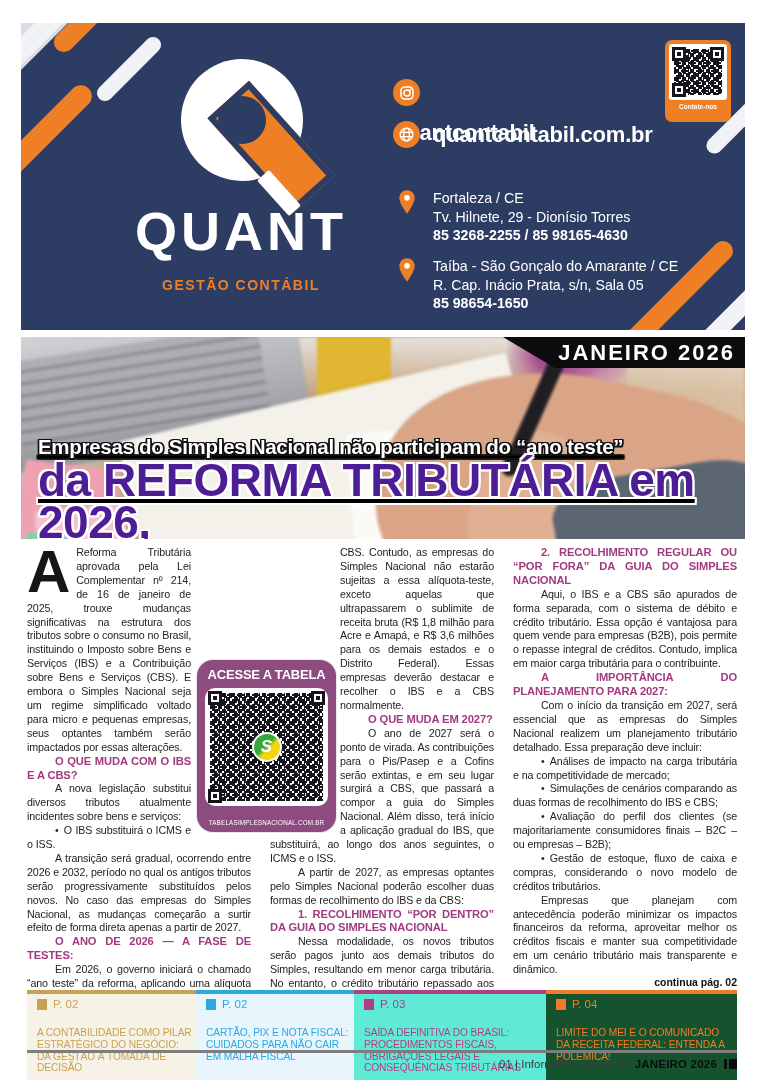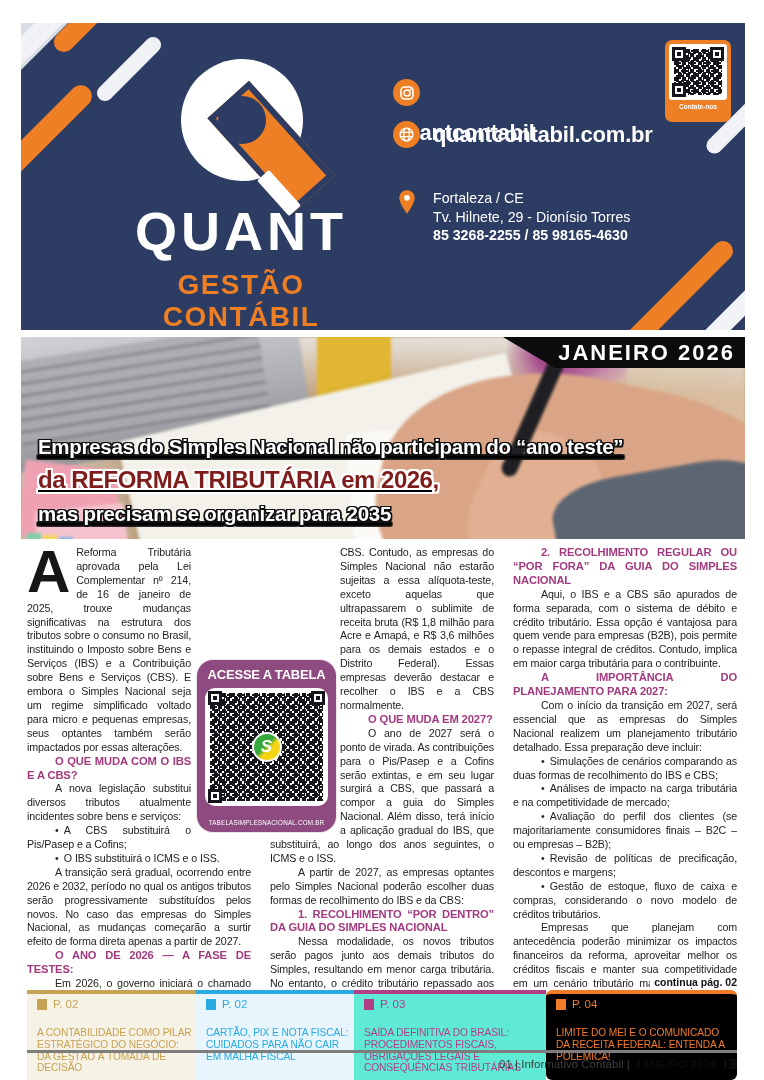--- a/index.html
+++ b/index.html
@@ -15,21 +15,21 @@
 
   .brand{position:absolute;left:84px;top:30px;width:272px;text-align:center;color:#fff;}
   .q-mark{position:relative;width:140px;height:152px;margin:0 auto;}
   .q-ring{position:absolute;left:10px;top:6px;width:122px;height:122px;border-radius:50%;background:#fff;}
   .q-hole{position:absolute;left:47px;top:43px;width:48px;height:48px;border-radius:50%;background:#2d3c62;}
   .q-slash{position:absolute;left:72px;top:30px;width:44px;height:116px;background:#ef7f25;
            border:6px solid #2d3c62;transform:rotate(-42deg);}
   .q-tail{position:absolute;left:100px;top:116px;width:16px;height:48px;background:#fff;
           transform:rotate(-42deg);border-radius:2px;}
   .brand-name{font-size:54px;font-weight:800;letter-spacing:4px;line-height:52px;}
-  .brand-tag{font-size:28px;font-weight:800;color:#ef7f25;letter-spacing:1.5px;margin-top:12px;}
+  .brand-tag{font-size:14px;font-weight:800;color:#ef7f25;letter-spacing:1.5px;margin-top:20px;}
 
   .c-row{position:absolute;left:372px;display:flex;gap:13px;align-items:flex-start;color:#fff;}
   .c-icon-circle{flex:0 0 auto;width:27px;height:27px;border-radius:50%;background:#ef7f25;
                  display:flex;align-items:center;justify-content:center;}
   .c-pin{flex:0 0 auto;width:27px;display:flex;justify-content:center;}
   .c-handle{font-size:22px;font-weight:800;letter-spacing:-0.2px;line-height:27px;}
   .c-loc{font-size:14.2px;line-height:18.5px;}
   .c-loc .phones{font-weight:bold;}
 
   .contact-qr{position:absolute;left:644px;top:17px;width:66px;height:82px;background:#ef7f25;
@@ -52,21 +52,21 @@
   .ph{position:absolute;}
   .issue-banner{position:absolute;top:0;right:0;width:242px;height:31px;background:#0c0c0e;
       clip-path:polygon(52px 100%,0 0,100% 0,100% 100%);display:flex;align-items:center;
       justify-content:flex-end;padding-right:10px;box-sizing:border-box;color:#fff;font-weight:800;
       font-size:22px;letter-spacing:2px;z-index:4;}
   .headline{position:absolute;left:17px;top:97px;z-index:5;letter-spacing:-0.3px;text-decoration:underline;}
   .hl-dark{color:#fff;font-weight:800;font-size:20.5px;line-height:25px;
      text-shadow:-1.5px -1.5px 0 #101010,1.5px -1.5px 0 #101010,-1.5px 1.5px 0 #101010,
                   1.5px 1.5px 0 #101010,0 -1.5px 0 #101010,0 1.5px 0 #101010,
                  -1.5px 0 0 #101010,1.5px 0 0 #101010;}
-  .hl-purple{color:#7f1d1d;font-weight:800;font-size:24px;line-height:42px;letter-spacing:-0.5px;
+  .hl-purple{color:#4c1d95;font-weight:800;font-size:46px;line-height:42px;letter-spacing:-0.5px;
      text-shadow:-2px -2px 0 #fff,2px -2px 0 #fff,-2px 2px 0 #fff,2px 2px 0 #fff,
                  0 -2px 0 #fff,0 2px 0 #fff,-2px 0 0 #fff,2px 0 0 #fff;}
 
   
   .article{position:absolute;left:27px;top:546px;width:710px;height:444px;display:flex;gap:19px;}
   .col{width:224px;overflow:hidden;text-align:justify;font-size:10.7px;line-height:13.9px;
        color:#232323;letter-spacing:-0.12px;}
   .col p{margin:0;text-indent:28px;}
   .col p.nofix{text-indent:0;}
   .col .head{margin:0;text-indent:28px;color:#a23a80;font-weight:bold;font-size:11.2px;text-align:justify;}
@@ -91,21 +91,21 @@
   
   .teasers{position:absolute;left:27px;top:990px;width:710px;height:57px;display:grid;
            grid-template-columns:169px 158px 192px 191px;}
   .teaser{position:relative;padding:4px 4px 6px 10px;box-sizing:border-box;}
   .teaser .chiprow{display:flex;align-items:center;gap:6px;font-size:11.5px;}
   .teaser .chip{width:10px;height:11px;display:inline-block;background:currentColor;}
   .teaser .t-title{font-size:10.2px;font-weight:normal;line-height:11.8px;margin-top:17px;letter-spacing:-0.1px;}
   .t1{color:#c8a254;background:#f6f2e6;border-top:4px solid #c8a254;}
   .t2{color:#29aae1;background:#e8f5fc;border-top:4px solid #29aae1;}
   .t3{color:#b23e88;background:#5eead4;border-top:4px solid #b23e88;}
-  .t4{color:#f47a28;background:#000000;border-top:4px solid #f47a28;border-radius:6px;}
+  .t4{color:#f47a28;background:#14532d;border-top:4px solid #f47a28;}
 
   
   .footer-rule{position:absolute;left:27px;top:1050px;width:710px;height:3px;background:#7d7d7d;}
   .footer{position:absolute;right:27px;top:1058px;display:flex;align-items:center;gap:5px;
           font-size:11.5px;color:#3f3f3f;}
   .footer .issue{font-weight:800;color:#0c0c0c;letter-spacing:0.2px;}
   .footer-bars{display:flex;gap:2px;margin-left:2px;}
   .footer-bars i{display:block;height:10px;background:#0c0c0c;}
   .fb1{width:3px;} .fb2{width:8px;}
 </style>
@@ -165,20 +165,33 @@
             <circle cx="12" cy="10" r="3.4" fill="#fff"></circle>
           </svg>
       </span>
       <span class="c-loc">
         <span>Fortaleza / CE</span><br>
         <span>Tv. Hilnete, 29 - Dionísio Torres</span><br>
         <span class="phones">85 3268-2255 / 85 98165-4630</span>
       </span>
     </div>
 
+    <div class="c-row" style="top:234px;">
+      <span class="c-pin">
+        <svg width="20" height="26" viewBox="0 0 24 30">
+            <path d="M12 1C6.8 1 2.8 5 2.8 10.2 2.8 17 12 29 12 29s9.2-12 9.2-18.8C21.2 5 17.2 1 12 1z" fill="#ef7f25"></path>
+            <circle cx="12" cy="10" r="3.4" fill="#fff"></circle>
+          </svg>
+      </span>
+      <span class="c-loc">
+        <span>Taíba - São Gonçalo do Amarante / CE</span><br>
+        <span>R. Cap. Inácio Prata, s/n, Sala 05</span><br>
+        <span class="phones">85 98654-1650</span>
+      </span>
+    </div>
 
     <div class="contact-qr">
       <div class="qr-white">
         <div class="qr-fill"></div>
         <div class="finder f-tl"></div>
           <div class="finder f-tr"></div>
           <div class="finder f-bl"></div>
       </div>
       <div class="caption">Contate-nos</div>
     </div>
@@ -228,45 +241,43 @@
           <div class="finder f-bl"></div>
         <div class="s-logo">S</div>
       </div>
       <div class="tabela-caption">TABELASIMPLESNACIONAL.COM.BR</div>
     </div>
 
     <div class="col">
       <p class="nofix"><span class="cut-r"></span><span class="dropcap">A</span><span>Reforma Tributária aprovada pela Lei Complementar nº 214, de 16 de janeiro de 2025, trouxe mudanças significativas na estrutura dos tributos sobre o consumo no Brasil, instituindo o Imposto sobre Bens e Serviços (IBS) e a Contribuição sobre Bens e Serviços (CBS). E embora o Simples Nacional seja um regime simplificado voltado para micro e pequenas empresas, seus optantes também serão impactados por essas alterações.</span></p>
       <div class="head">O QUE MUDA COM O IBS E A CBS?</div>
       <p>A nova legislação substitui diversos tributos atualmente incidentes sobre bens e serviços:</p>
-      <p class="bullet">A CBS substituirá o Pis/Pasep e a Cofins;</p>
       <p class="bullet">O IBS substituirá o ICMS e o ISS.</p>
       <p>A transição será gradual, ocorrendo entre 2026 e 2032, período no qual os antigos tributos serão progressivamente substituídos pelos novos. No caso das empresas do Simples Nacional, as mudanças começarão a surtir efeito de forma direta apenas a partir de 2027.</p>
       <div class="head">O ANO DE 2026 — A FASE DE TESTES:</div>
       <p>Em 2026, o governo iniciará o chamado “ano teste” da reforma, aplicando uma alíquota simbólica de 1% para o IBS e a</p>
     </div>
 
     <div class="col">
       <p class="nofix"><span class="cut-l"></span><span>CBS. Contudo, as empresas do Simples Nacional não estarão sujeitas a essa alíquota-teste, exceto aquelas que ultrapassarem o sublimite de receita bruta (R$ 1,8 milhão para Acre e Amapá, e R$ 3,6 milhões para os demais estados e o Distrito Federal). Essas empresas deverão destacar e recolher o IBS e a CBS normalmente.</span></p>
       <div class="head">O QUE MUDA EM 2027?</div>
       <p>O ano de 2027 será o ponto de virada. As contribuições para o Pis/Pasep e a Cofins serão extintas, e em seu lugar surgirá a CBS, que passará a compor a guia do Simples Nacional. Além disso, terá início a aplicação gradual do IBS, que substituirá, ao longo dos anos seguintes, o ICMS e o ISS.</p>
       <p>A partir de 2027, as empresas optantes pelo Simples Nacional poderão escolher duas formas de recolhimento do IBS e da CBS:</p>
       <div class="head">1. RECOLHIMENTO “POR DENTRO” DA GUIA DO SIMPLES NACIONAL</div>
       <p>Nessa modalidade, os novos tributos serão pagos junto aos demais tributos do Simples, resultando em menor carga tributária. No entanto, o crédito tributário repassado aos clientes será reduzido, o que pode afetar a competitividade em vendas para outras empresas.</p>
     </div>
 
     <div class="col">
       <div class="head">2. RECOLHIMENTO REGULAR OU “POR FORA” DA GUIA DO SIMPLES NACIONAL</div>
       <p>Aqui, o IBS e a CBS são apurados de forma separada, com o sistema de débito e crédito tributário. Essa opção é vantajosa para quem vende para empresas (B2B), pois permite o repasse integral de créditos. Contudo, implica em maior carga tributária para o contribuinte.</p>
       <div class="head">A IMPORTÂNCIA DO PLANEJAMENTO PARA 2027:</div>
       <p>Com o início da transição em 2027, será essencial que as empresas do Simples Nacional realizem um planejamento tributário detalhado. Essa preparação deve incluir:</p>
+      <p class="bullet">Análises de impacto na carga tributária e na competitividade de mercado;</p>
       <p class="bullet">Simulações de cenários comparando as duas formas de recolhimento do IBS e CBS;</p>
-      <p class="bullet">Análises de impacto na carga tributária e na competitividade de mercado;</p>
       <p class="bullet">Avaliação do perfil dos clientes (se majoritariamente consumidores finais – B2C – ou empresas – B2B);</p>
-      <p class="bullet">Revisão de políticas de precificação, descontos e margens;</p>
       <p class="bullet">Gestão de estoque, fluxo de caixa e compras, considerando o novo modelo de créditos tributários.</p>
       <p>Empresas que planejam com antecedência poderão minimizar os impactos financeiros da reforma, aproveitar melhor os créditos fiscais e manter sua competitividade em um cenário tributário mais transparente e dinâmico.</p>
     </div>
 
     <div class="continuation">continua pág. 02</div>
   </div>
 
   <div class="teasers">
     <div class="teaser t1">
       <div class="chiprow">

